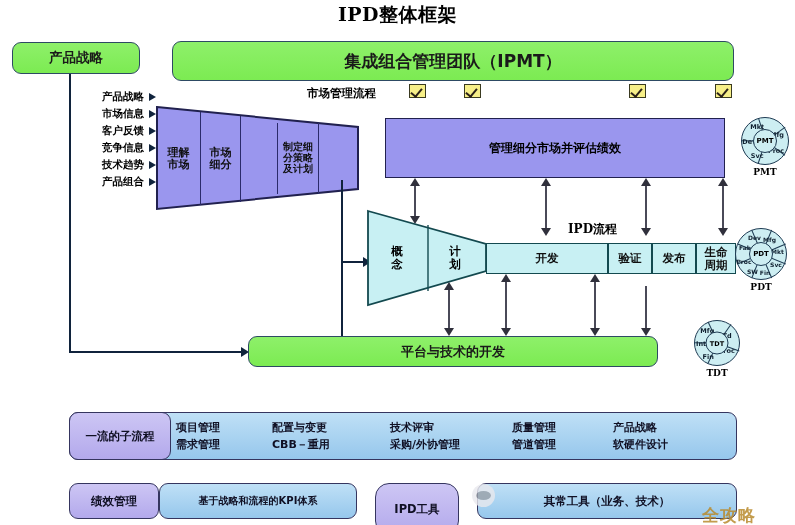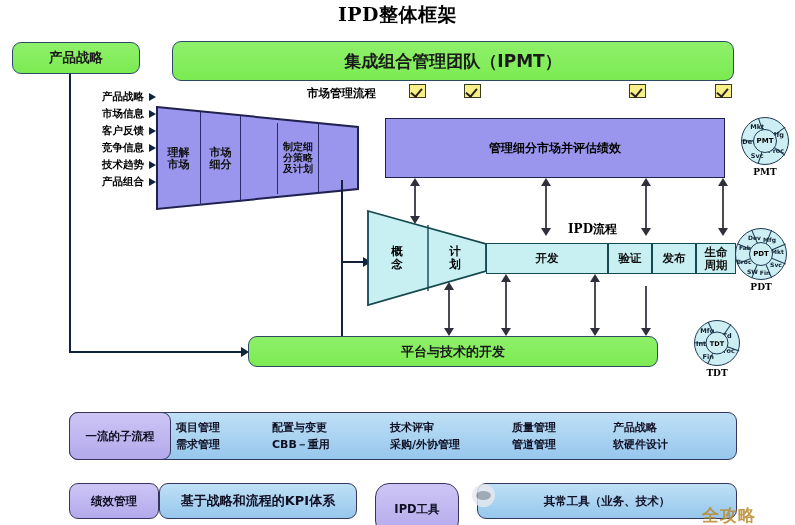--- a/index.html
+++ b/index.html
@@ -292,21 +292,21 @@
   <div>管道管理</div>
 </div>
 <div class="sub-col" style="left:613px;top:419px;">
   <div>产品战略</div>
   <div>软硬件设计</div>
 </div>
 
 <div class="abs lilac" style="left:69px;top:483px;width:90px;height:36px;">
   <span>绩效管理</span>
 </div>
-<div class="abs bluebox" style="left:159px;top:483px;width:198px;height:36px;display:flex;align-items:center;justify-content:center;font-size:13px;font-weight:bold;color:#101024;">
+<div class="abs bluebox" style="left:159px;top:483px;width:198px;height:36px;display:flex;align-items:center;justify-content:center;font-size:10px;font-weight:bold;color:#101024;">
   <span>基于战略和流程的KPI体系</span>
 </div>
 <div class="abs lilac" style="left:375px;top:483px;width:84px;height:52px;border-radius:14px;">
   <span>IPD工具</span>
 </div>
 <div class="abs bluebox" style="left:477px;top:483px;width:260px;height:36px;display:flex;align-items:center;justify-content:center;font-size:11.5px;font-weight:bold;color:#101024;">
   <span>其常工具（业务、技术）</span>
 </div>
 
 <div id="wm">

